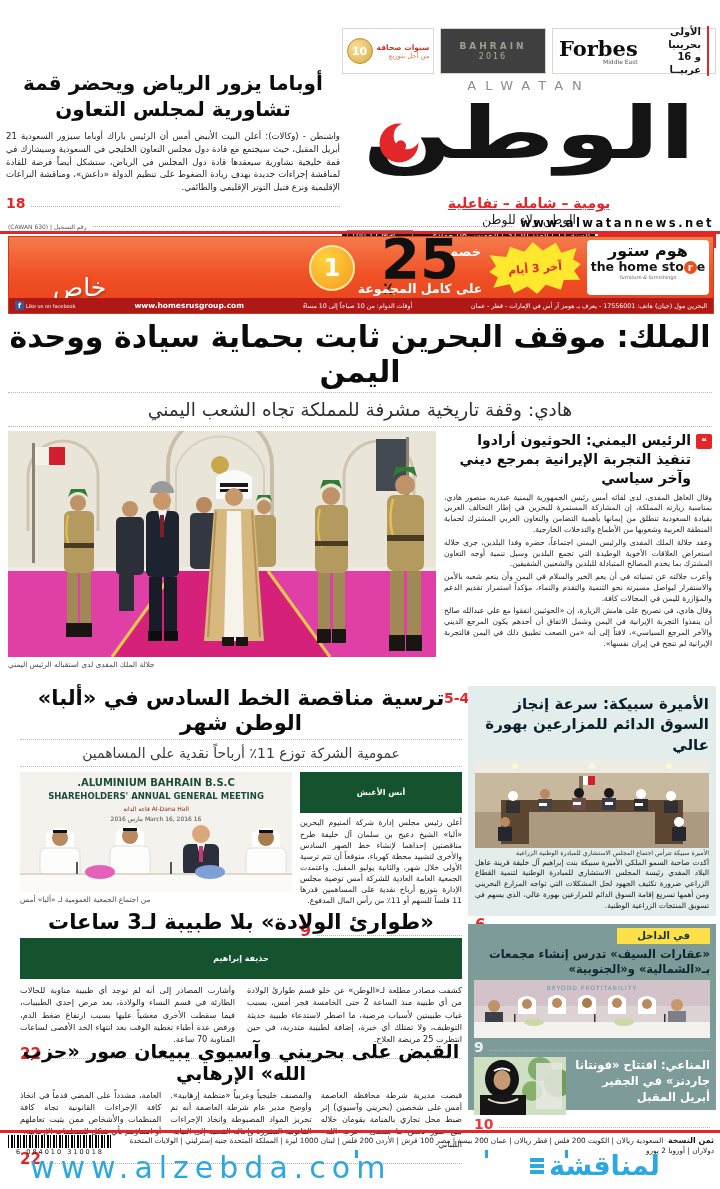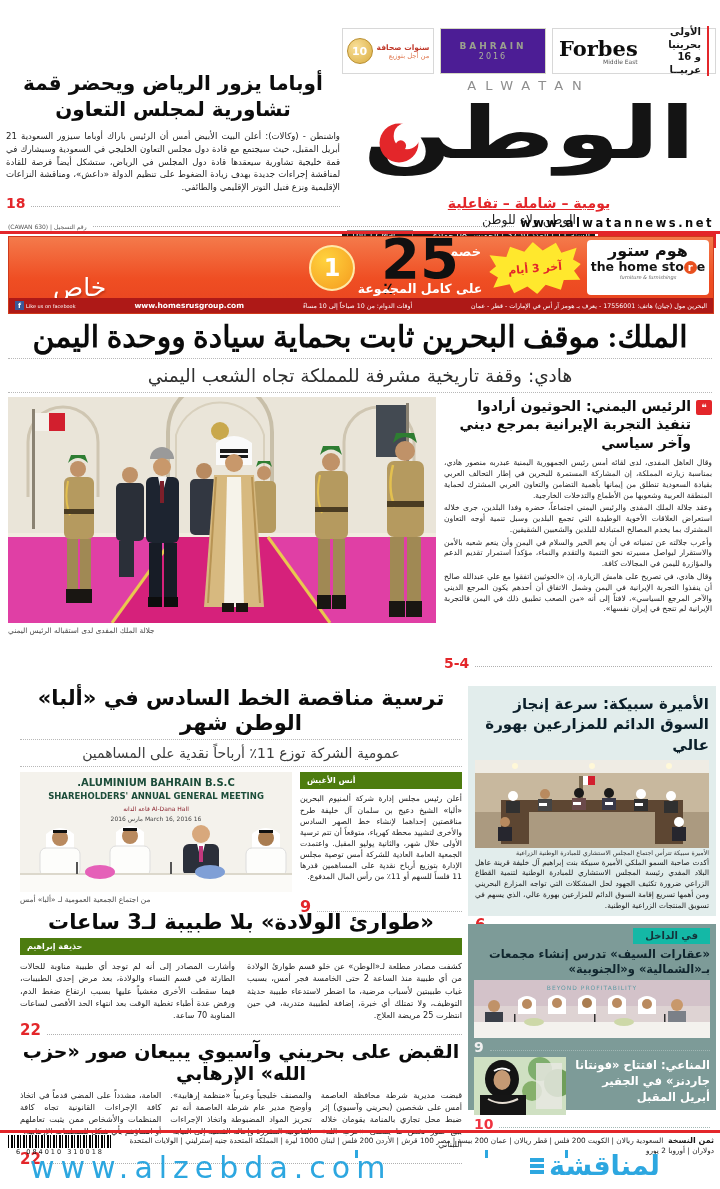--- a/index.html
+++ b/index.html
@@ -5,38 +5,38 @@
   html,body{margin:0;padding:0;background:#f2f2f2;}
   .page{position:relative;width:720px;height:1189px;margin:0 auto;background:#fff;
         font-family:"DejaVu Sans",sans-serif;overflow:hidden;direction:rtl;color:#111;}
   .abs{position:absolute;}
   .ltr{direction:ltr;}
   .jc{text-align:justify;}
   .dotline{border-top:1px dotted #b8b8b8;margin:3px 0;height:0;}
   .pgrow{display:flex;align-items:flex-end;gap:6px;direction:ltr;margin-top:2px;}
   .pg{color:#e3262a;font-weight:bold;font-size:14px;line-height:1;}
   .dots{flex:1;border-bottom:1px dotted #b0b0b0;margin-bottom:3px;}
-  .byline{background:#4d7c0f;color:#fff;font-size:8px;font-weight:bold;padding:4px 7px;text-align:left;}
+  .byline{background:#14532d;color:#fff;font-size:8px;font-weight:bold;padding:16px 7px;text-align:center;}
 
   
   .obama{left:6px;top:70px;width:334px;}
   .obama h2{margin:0;font-size:20px;line-height:1.32;text-align:center;color:#0c0c0c;}
   .obama .body{margin-top:7px;font-size:8.6px;line-height:1.5;color:#1a1a1a;}
 
   
   .mast{left:342px;top:28px;width:374px;}
   .badges{display:flex;direction:ltr;gap:6px;height:46px;}
   .badge{border:1px solid #d8d8d8;background:#fff;display:flex;align-items:center;justify-content:center;}
   .b-years{width:86px;direction:rtl;gap:4px;padding:2px;}
   .b-years .t1{color:#c0392b;font-weight:bold;font-size:7.5px;}
   .b-years .t2{color:#e07b54;font-size:6.8px;}
   .coin{width:24px;height:24px;border-radius:50%;background:radial-gradient(circle at 35% 35%,#f9e09a,#d9ac3f);
         color:#fff;font-weight:bold;font-size:11px;display:flex;align-items:center;justify-content:center;
         border:1px solid #b98e2f;flex:0 0 auto;}
-  .b-bah{width:104px;background:#4c1d95;border-color:#d5d8c4;flex-direction:column;line-height:1.2;}
+  .b-bah{width:104px;background:#404040;border-color:#d5d8c4;flex-direction:column;line-height:1.2;}
   .b-bah .t1{color:#9aa08e;font-weight:bold;letter-spacing:3px;font-size:9px;}
   .b-bah .t2{color:#abb19b;font-size:8px;letter-spacing:2px;}
   .b-forbes{flex:1;direction:ltr;gap:6px;padding:2px 6px;}
   .forbes-en{text-align:right;line-height:1;}
   .forbes-en .f1{font-family:"DejaVu Serif",serif;font-weight:bold;font-size:21px;color:#0d0d0d;}
   .forbes-en .f2{font-size:6px;color:#555;}
   .forbes-ar{border-right:2px solid #e3262a;padding-right:6px;text-align:right;line-height:1.25;}
   .forbes-ar div{font-size:10px;font-weight:bold;color:#161616;}
   .logoarea{position:relative;height:118px;margin-top:2px;}
   .alwatan-latin{position:absolute;top:2px;left:0;right:0;text-align:center;letter-spacing:9px;
@@ -86,21 +86,21 @@
   .adstrip{position:absolute;left:0;bottom:0;width:100%;height:15px;background:#ae1917;color:#fff;
            display:flex;direction:rtl;align-items:center;justify-content:space-between;padding:0 6px;
            box-sizing:border-box;font-size:6.3px;}
   .adurl{direction:ltr;font-weight:bold;font-size:7.5px;}
   .fb{display:flex;direction:ltr;align-items:center;gap:2px;font-size:5px;}
   .fbicon{width:9px;height:9px;background:#3b5998;color:#fff;font-size:7px;font-weight:bold;
           display:flex;align-items:center;justify-content:center;}
 
   
   .lead{left:8px;top:320px;width:704px;}
-  .lead h1{margin:0;font-size:30px;line-height:1.15;text-align:center;color:#0b0b0b;letter-spacing:-.3px;font-family:Liberation Serif, serif;}
+  .lead h1{margin:0;font-size:30px;line-height:1.15;text-align:center;color:#0b0b0b;letter-spacing:-.3px;}
   .lead .sub{font-size:18.5px;color:#2f2f2f;text-align:center;padding:3px 0;}
   .leadrow{display:flex;direction:rtl;gap:8px;margin-top:4px;}
   .leadtext{width:268px;flex:0 0 auto;}
   .quote{display:flex;direction:rtl;gap:5px;align-items:flex-start;}
   .qicon{flex:0 0 auto;width:16px;height:15px;background:#e3262a;color:#fff;font-size:10px;display:flex;
          align-items:center;justify-content:center;border-radius:2px;margin-top:3px;}
   .qtext{font-size:14px;font-weight:bold;line-height:1.35;color:#0e0e0e;}
   .leadbody{margin-top:5px;font-size:7.6px;line-height:1.42;color:#1c1c1c;height:196px;overflow:hidden;}
   .leadbody p{margin:0 0 2px;}
   .photocol{flex:1;}
@@ -116,22 +116,22 @@
 
   
   .sab{left:468px;top:686px;width:248px;height:230px;background:#e2edec;box-sizing:border-box;padding:8px 7px 4px;}
   .sab h2{margin:0;font-size:15px;line-height:1.35;color:#0b1f2a;text-align:right;}
   .sab .caption{text-align:right;font-size:6.3px;color:#333;margin-top:1px;}
   .sabbody{margin-top:2px;font-size:7.4px;line-height:1.45;color:#161616;height:58px;overflow:hidden;}
 
   
   .inside{left:468px;top:924px;width:248px;height:186px;background:#7d9b98;box-sizing:border-box;padding:0 6px 4px;}
   .intab{text-align:right;}
-  .intab span{display:inline-block;background:#14b8a6;color:#14333a;font-size:10px;font-weight:bold;
-              padding:2px 12px 3px;}
+  .intab span{display:inline-block;background:#fde047;color:#14333a;font-size:10px;font-weight:bold;
+              padding:2px 20px 3px;}
   .inh1{font-size:11.5px;font-weight:bold;color:#10262e;text-align:right;line-height:1.3;margin-top:3px;}
   .inrow{display:flex;direction:rtl;gap:6px;margin-top:3px;}
   .inh2{flex:1;font-size:11.5px;font-weight:bold;color:#fff;text-align:right;line-height:1.4;}
   .pg-light{color:#f0f0f0;}
   .pg-red2{color:#ef3340;}
   .dots-dark{border-color:#a3b8b5;}
 
   
   .mat{left:20px;top:910px;width:442px;}
   .mat h2{margin:0;font-size:21px;text-align:center;color:#0b0b0b;}

